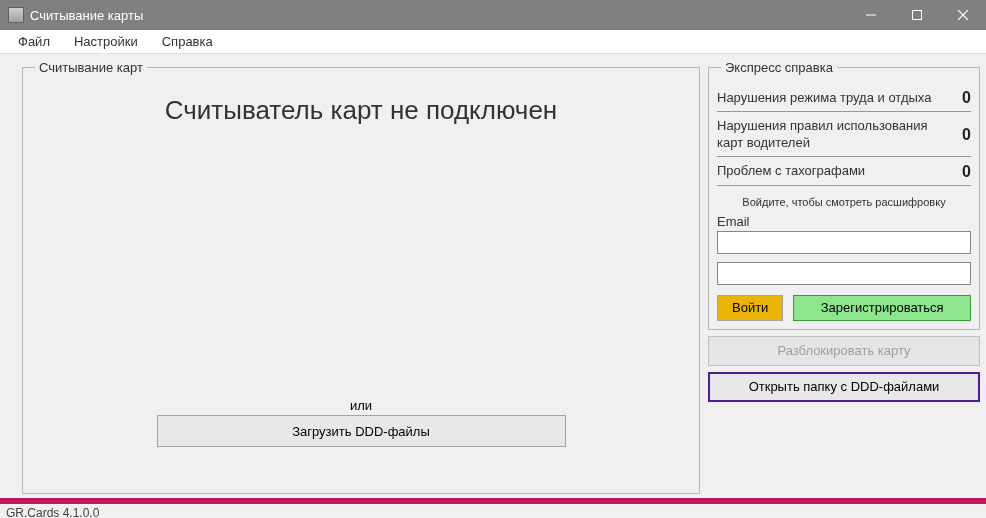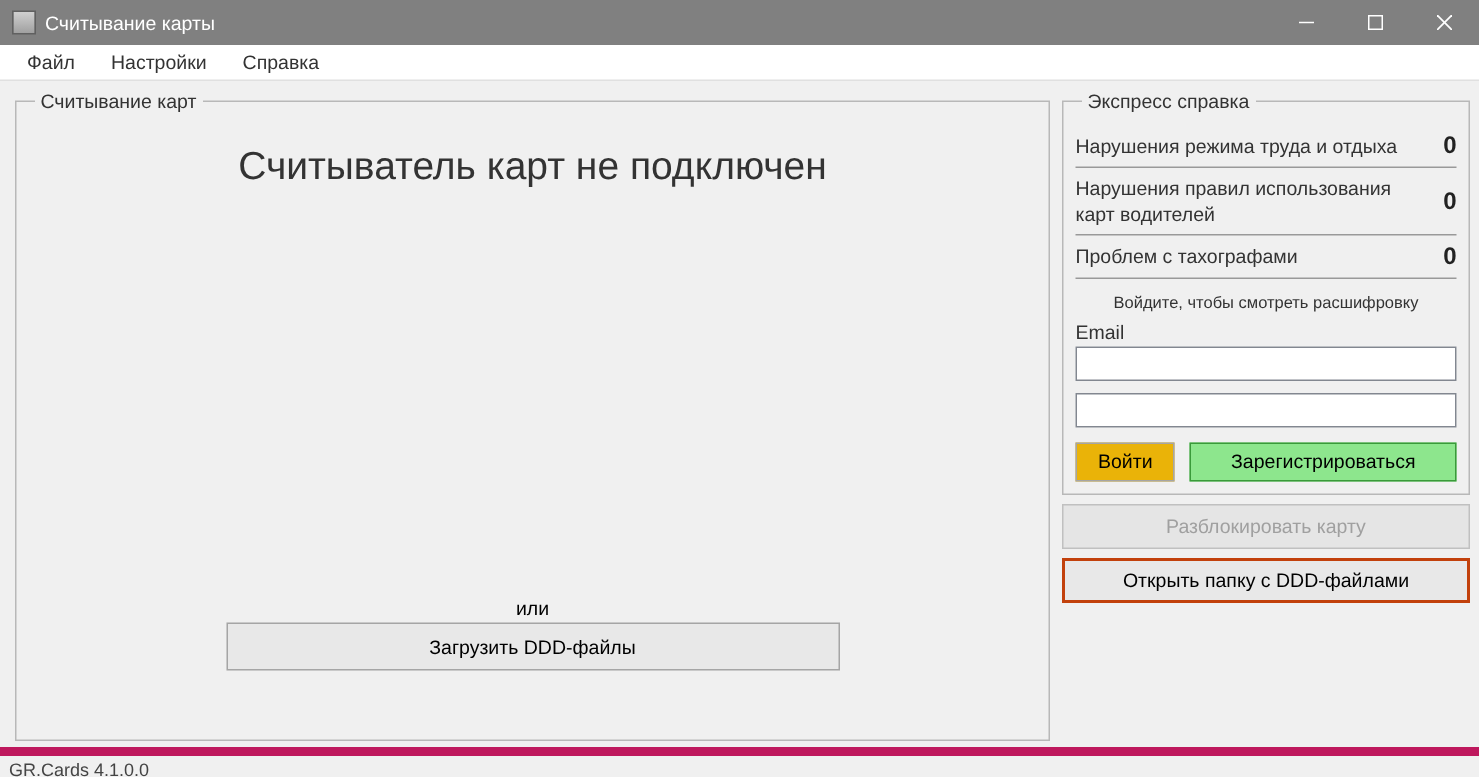--- a/index.html
+++ b/index.html
@@ -62,21 +62,21 @@
     .menubar-item {
       padding: 2px 10px;
       font-size: 13px;
       color: #333;
       cursor: default;
     }
 
     .content {
       display: flex;
       flex: 1;
-      padding: 6px 6px 4px 10px;
+      padding: 6px 6px 4px 22px;
       gap: 8px;
       background: #f0f0f0;
     }
 
     fieldset.panel {
       border: 1px solid #b8b8b8;
       background: #f0f0f0;
       position: relative;
       padding: 8px;
     }
@@ -215,21 +215,21 @@
       height: 30px;
       border: 1px solid #c0c0c0;
       background: #e5e5e5;
       color: #a0a0a0;
       font-family: inherit;
       font-size: 13px;
       cursor: default;
     }
     .open-folder-btn {
       height: 30px;
-      border: 2px solid #c2410c;
+      border: 2px solid #4c1d95;
       background: #e8e8e8;
       font-family: inherit;
       font-size: 13px;
       cursor: pointer;
     }
 
     .statusbar {
       height: 20px;
       border-top: 6px solid #be185d;
       background: #f0f0f0;

